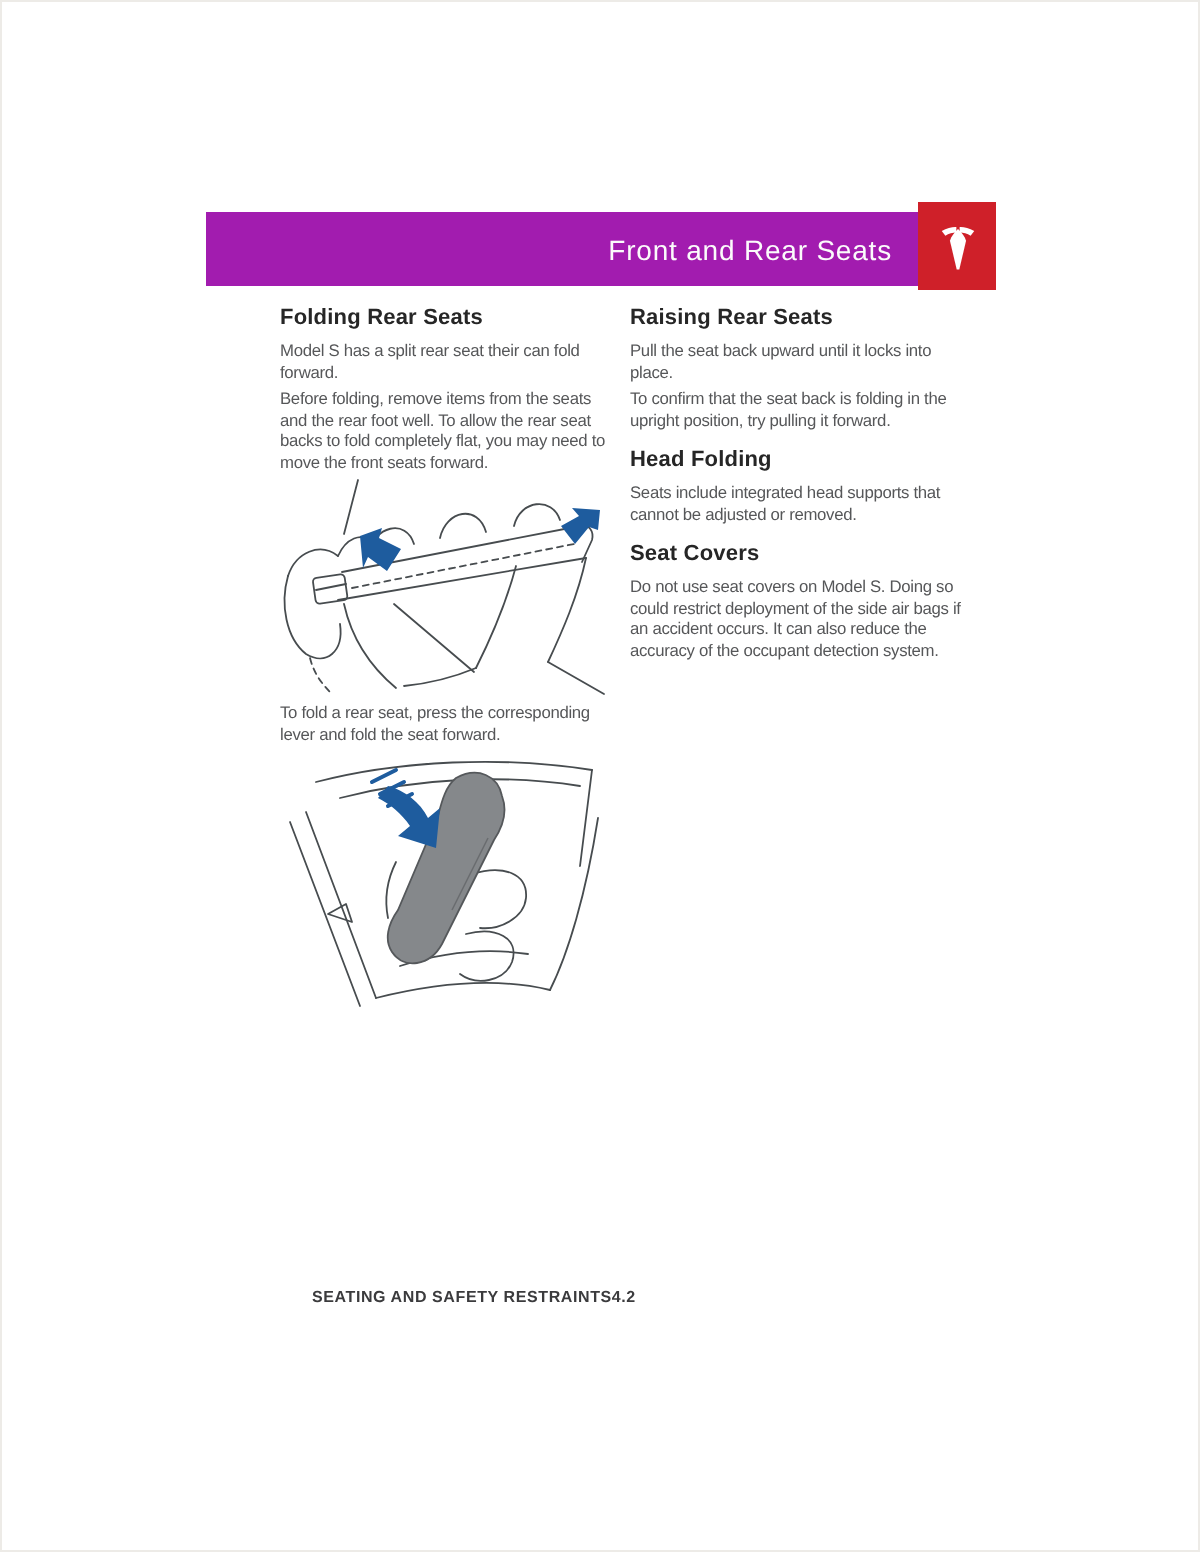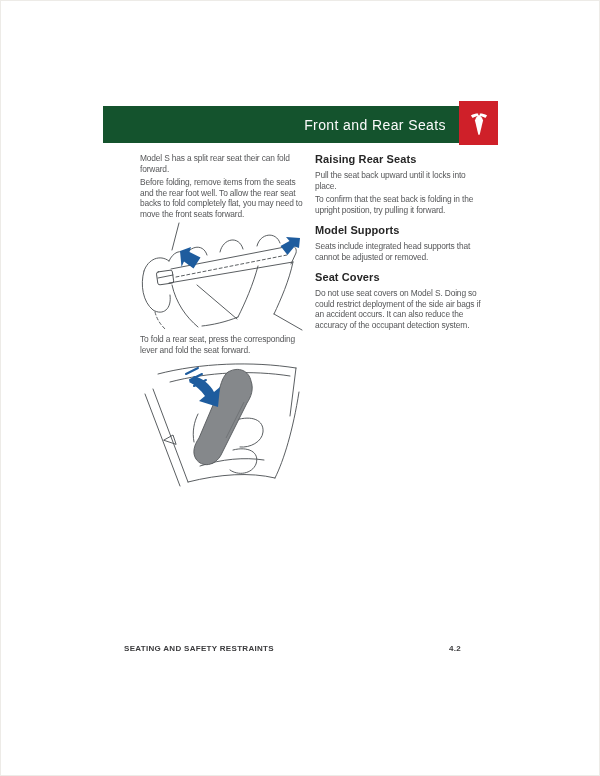--- a/index.html
+++ b/index.html
@@ -4,21 +4,21 @@
 <style>
   html,body{margin:0;padding:0;background:#fff;}
   .page{
     position:relative;width:600px;height:776px;background:#ffffff;
     font-family:"Liberation Sans",sans-serif;overflow:hidden;
     box-shadow:inset 0 0 0 1px #edebe7;
   }
   
   .topbar{
     position:absolute;left:103px;top:106px;width:356px;height:37px;
-    background:#14532d;display:flex;align-items:center;justify-content:flex-end;
+    background:#a21caf;display:flex;align-items:center;justify-content:flex-end;
     padding-right:13px;box-sizing:border-box;
   }
   .topbar-title{color:#fbfbfb;font-size:14px;letter-spacing:.4px;font-weight:400;}
   .logo-box{
     position:absolute;left:459px;top:101px;width:39px;height:44px;
     background:#cf2029;display:flex;align-items:center;justify-content:center;
   }
   
   .col{position:absolute;top:153px;width:168px;}
   .col-left{left:140px;}
@@ -33,22 +33,22 @@
     letter-spacing:-.15px;
   }
   figure{margin:2px 0 2px;padding:0;}
   
   .warning{font-size:8.4px;line-height:10.5px;letter-spacing:-.15px;margin:2px 0 0;}
   .warn-icon{float:left;width:15px;height:13px;margin:1px 4px 0 0;}
   .warn-red{color:#9c4a46;}
   .warn-gray{color:#565759;}
   
   .pagefoot{
-    position:absolute;left:124px;top:644px;width:337px;
-    display:flex;justify-content:space-between;align-items:baseline;
+    position:absolute;left:156px;top:644px;width:337px;
+    display:flex;align-items:baseline;
     font-size:8px;font-weight:bold;color:#3b3b3d;letter-spacing:.3px;
   }
   svg{display:block;}
 </style>
 </head>
 <body>
 
 <div class="page">
 
   <header class="topbar">
@@ -60,20 +60,21 @@
         <g fill="#ffffff">
           <path d="M20 9 C23 12 25.2 14.6 26.2 18 L21 40 L19 40 L13.8 18 C14.8 14.6 17 12 20 9 Z"></path>
           <path d="M7.5 10.5 C11.5 8.2 15.8 7.3 18.8 7.5 L18.6 11.6 C16 11.6 12.8 12.4 10.3 14.2 Z"></path>
           <path d="M32.5 10.5 C28.5 8.2 24.2 7.3 21.2 7.5 L21.4 11.6 C24 11.6 27.2 12.4 29.7 14.2 Z"></path>
         </g>
       </svg>
     </span>
   </div>
 
   <section class="col col-left">
+    <h2 class="sec">Folding Rear Seats</h2>
     <p class="body">Model S has a split rear seat their can fold forward.</p>
     <p class="body">Before folding, remove items from the seats and the rear foot well. To allow the rear seat backs to fold completely flat, you may need to move the front seats forward.</p>
 
     <figure>
       <svg width="164" height="110" viewBox="0 0 164 110">
         <g stroke="#474c4f" stroke-width="0.9" fill="none" stroke-linecap="round" stroke-linejoin="round">
           <path d="M39 1 L32 28"></path>
           <path d="M4 49 C8 37 20 32 29 39"></path>
           <path d="M29 39 C33 30 41 27 45 32"></path>
           <path d="M44 38 C47 24 63 20 67 33"></path>
@@ -131,21 +132,21 @@
       </svg>
     </figure>
   </section>
 
   <section class="col col-right">
     <h2 class="sec">Raising Rear Seats</h2>
     <p class="body">Pull the seat back upward until it locks into place.</p>
     <p class="body">To confirm that the seat back is folding in the upright position, try pulling it forward.</p>
 
 
-    <h2 class="sec mt">Model Supports</h2>
+    <h2 class="sec mt">Head Folding</h2>
     <p class="body">Seats include integrated head supports that cannot be adjusted or removed.</p>
 
     <h2 class="sec mt">Seat Covers</h2>
     <p class="body">Do not use seat covers on Model S. Doing so could restrict deployment of the side air bags if an accident occurs. It can also reduce the accuracy of the occupant detection system.</p>
   </section>
 
   <footer class="pagefoot">
     <span>SEATING AND SAFETY RESTRAINTS</span>
     <span>4.2</span>
   </footer>

